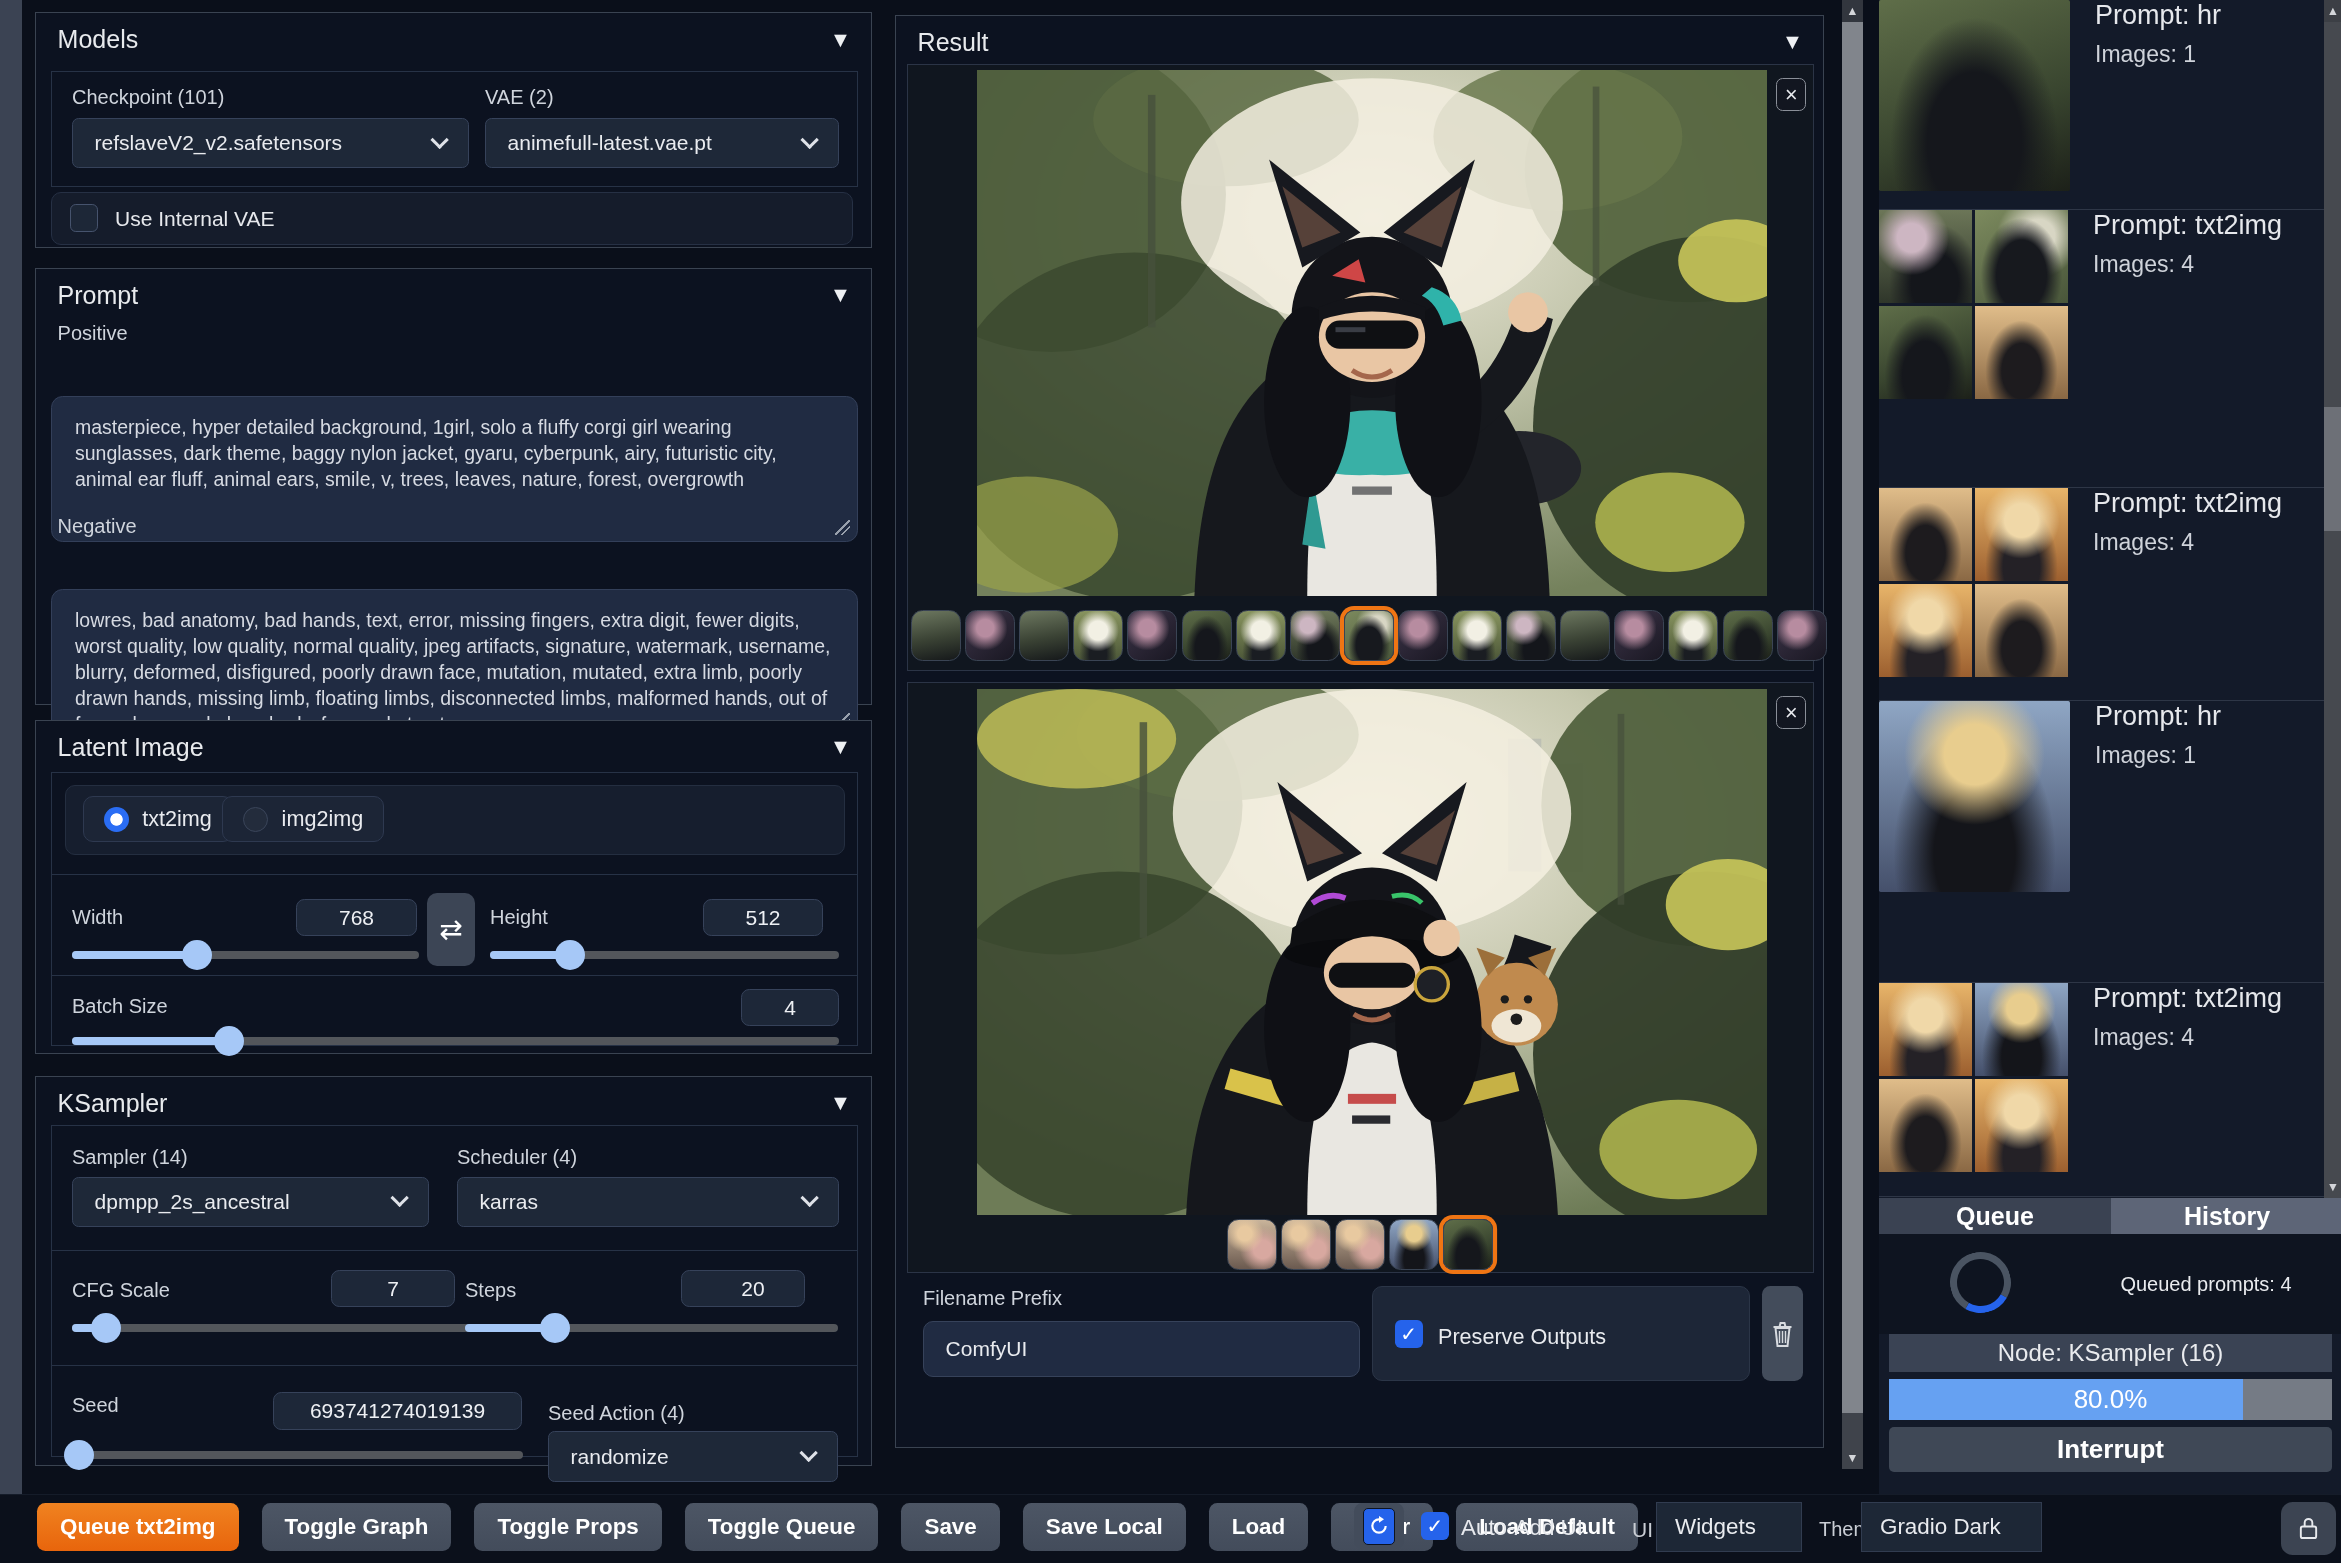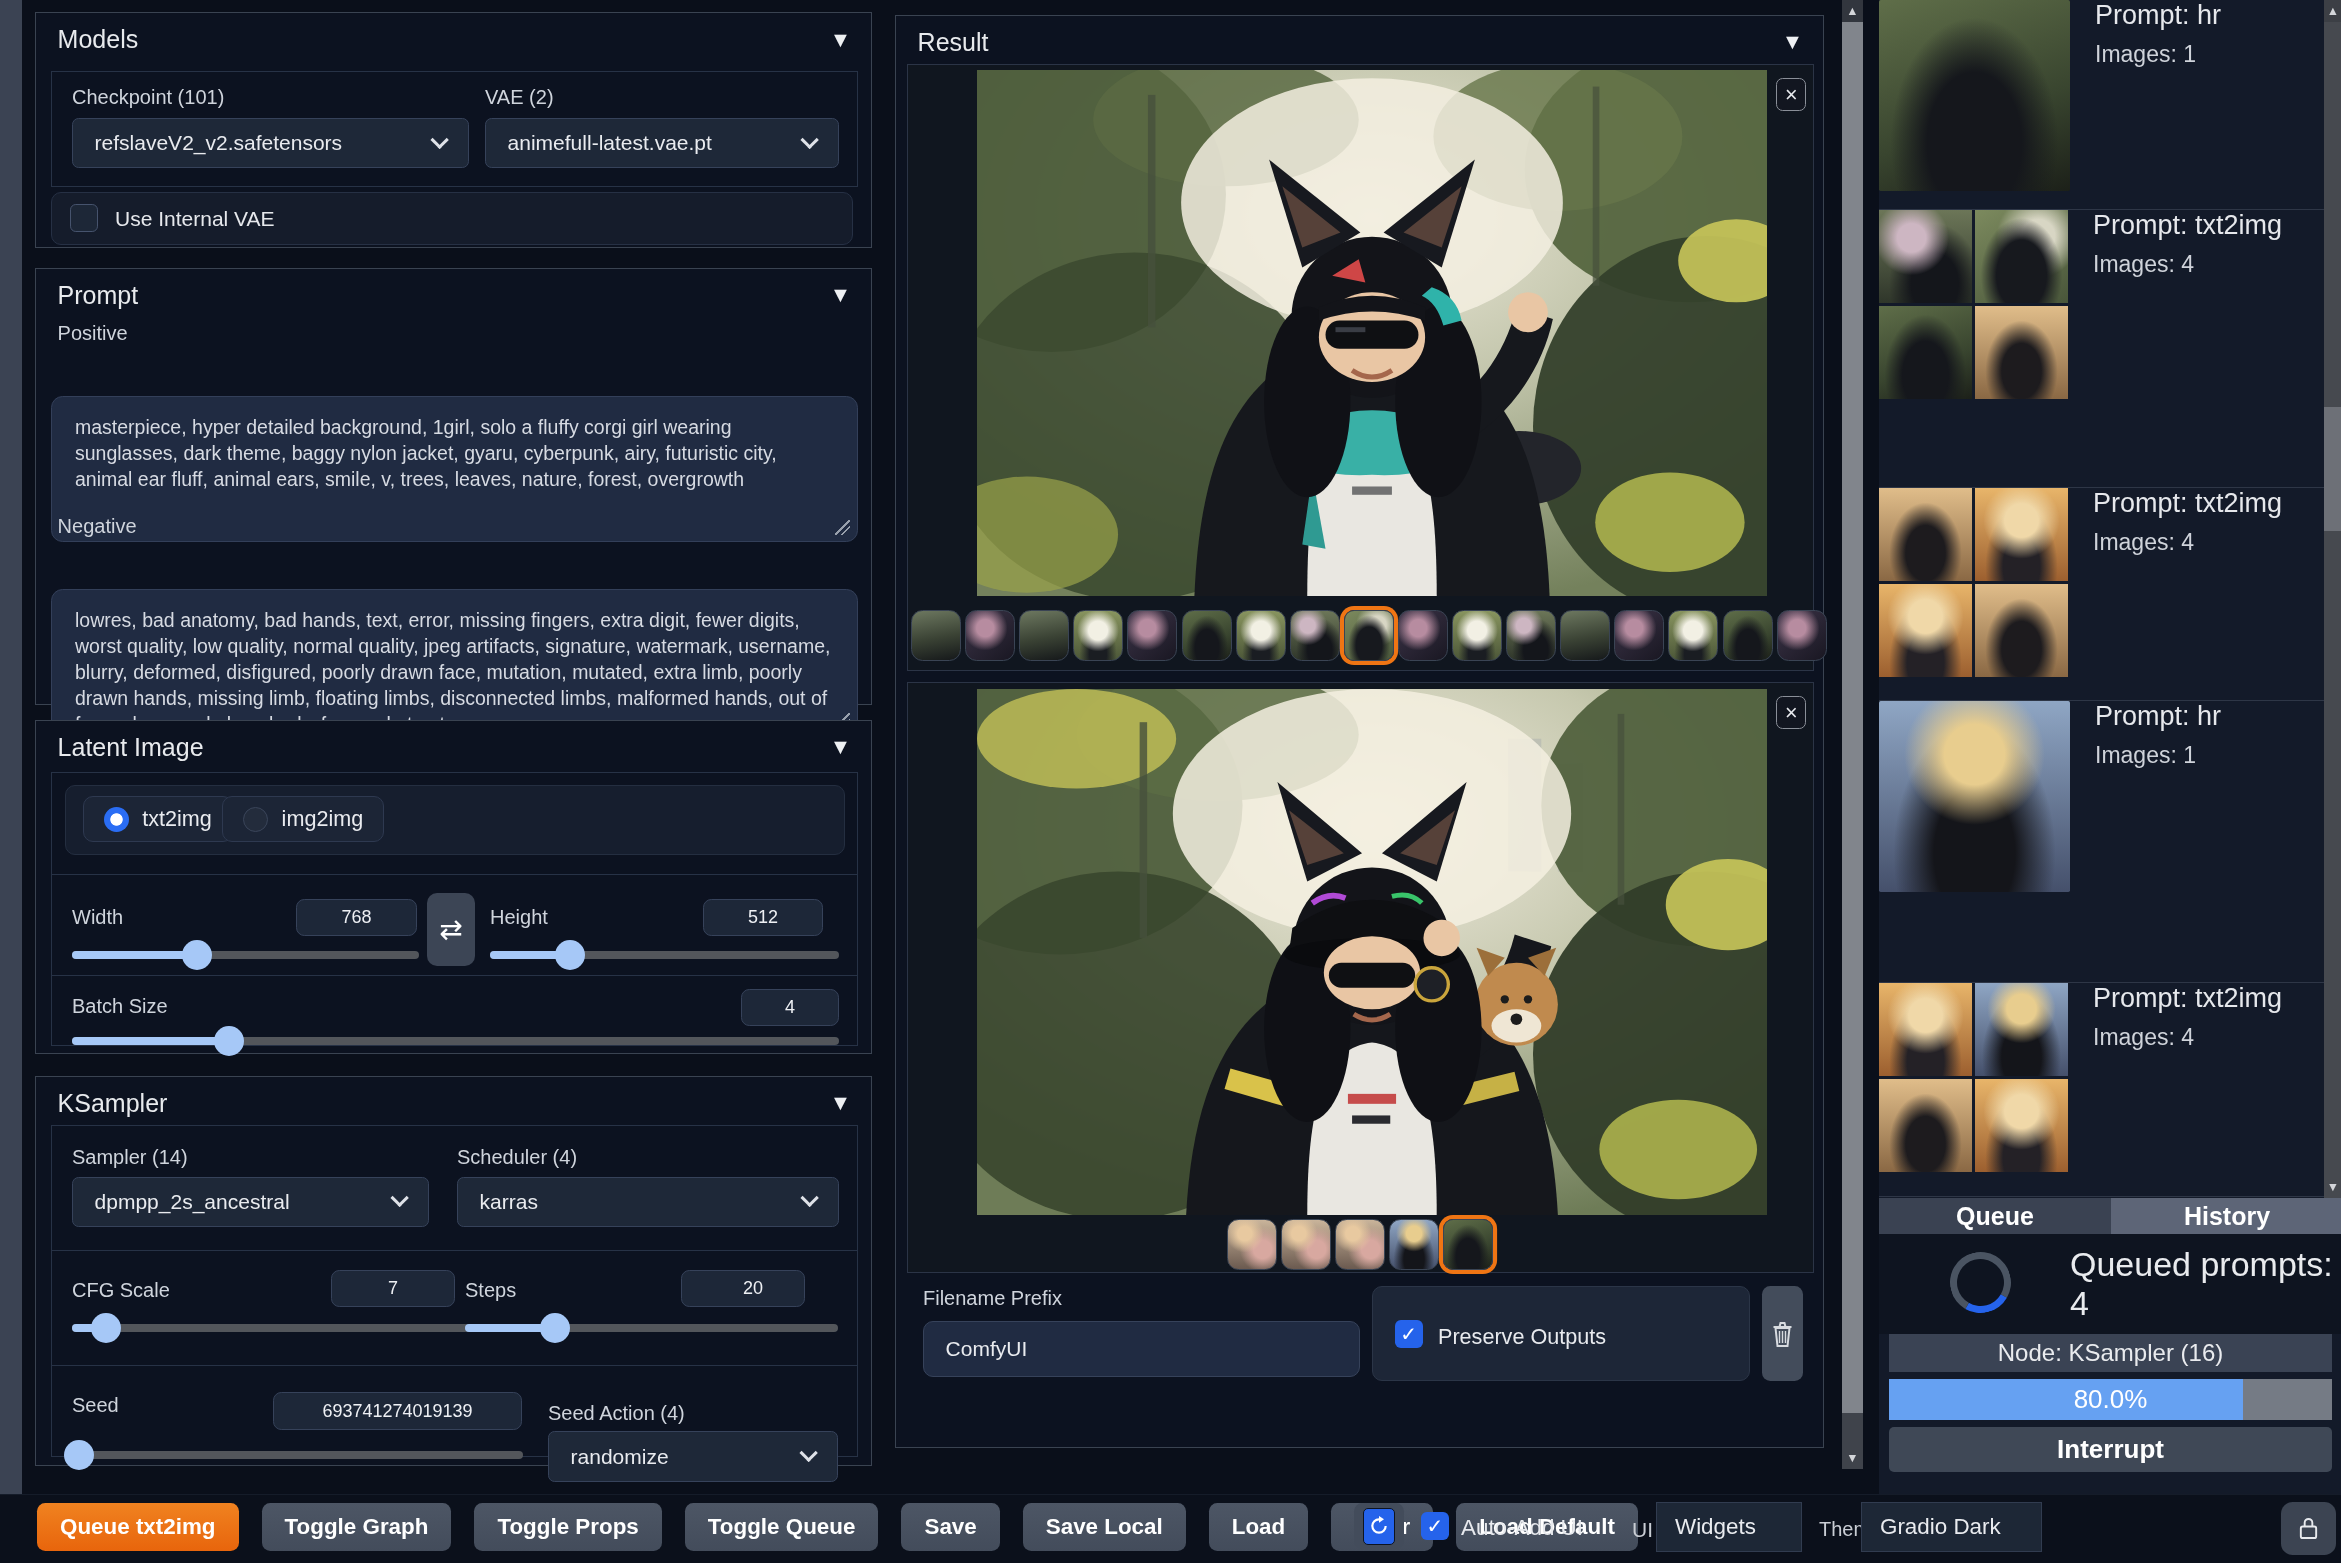--- a/index.html
+++ b/index.html
@@ -9,21 +9,21 @@
 
   
   .panel{position:absolute;background:#0c1220;border:0.8px solid #3a4351;}
   .ptitle{position:absolute;left:21.6px;top:11.6px;font-size:25px;color:#e8eaed;}
   .collapse{position:absolute;right:20px;top:13.3px;font-size:21.6px;color:#eef0f3;cursor:pointer;}
   .ibox{position:absolute;border:0.8px solid #273246;}
   .lbl{position:absolute;font-size:20px;color:#cfd4dc;white-space:nowrap;}
   .dd{position:absolute;background:#1e2838;border:0.8px solid #36425a;border-radius:6.6px;display:flex;align-items:center;padding:0 21.6px;font-size:21px;color:#e9ebef;cursor:pointer;}
   .dd .ddtext{flex:1;}
   .chev{width:13.3px;height:13.3px;border-right:3.3px solid #dfe2e8;border-bottom:3.3px solid #dfe2e8;transform:rotate(45deg) translate(-2.5px,-2.5px);}
-  .numbox{position:absolute;background:#1d2738;border:0.8px solid #36425a;border-radius:8.3px;display:flex;align-items:center;justify-content:center;font-size:18px;color:#eef0f4;}
+  .numbox{position:absolute;background:#1d2738;border:0.8px solid #36425a;border-radius:8.3px;display:flex;align-items:center;justify-content:center;font-size:21px;color:#eef0f4;}
   .slider{position:absolute;height:8.3px;border-radius:5px;background:#53565b;}
   .slider .fill{position:absolute;left:0;top:0;bottom:0;background:#a6c8f7;border-radius:5px;}
   .slider .knob{position:absolute;top:50%;width:30px;height:30px;border-radius:50%;background:#a6c8f7;transform:translate(-50%,-50%);cursor:pointer;}
   .cb{width:28px;height:28px;border-radius:5.8px;display:flex;align-items:center;justify-content:center;font-size:20px;color:#fff;cursor:pointer;flex:none;}
   .cb.on{background:#2563eb;}
   .cb.off{background:#1d2737;border:1.7px solid #46536d;}
   .textarea{position:absolute;background:#202b42;border:0.8px solid #333f59;border-radius:11.6px;padding:16.6px 23px;font-size:19.5px;line-height:26px;color:#d6dae2;overflow:hidden;margin-top:44px;}
   .rz{position:absolute;right:7.5px;bottom:5.8px;width:15px;height:15px;background:
       linear-gradient(135deg,transparent 0 46%,#98a0ac 46% 54%,transparent 54% 68%,#98a0ac 68% 76%,transparent 76%);}
   .btn{height:48px;display:flex;align-items:center;justify-content:center;padding:0 23px;border-radius:8.3px;
@@ -450,21 +450,21 @@
       <div class="sbtn" style="bottom:0;background:transparent;">▼</div>
     </div>
 
     <div class="abs" style="left:0;top:1198px;width:463px;height:37px;">
       <div class="tab" style="left:0;width:232px;background:#3a4252;">Queue</div>
       <div class="tab" style="left:232px;width:232px;background:#5d6577;">History</div>
     </div>
 
     <div class="abs" style="left:0;top:1234px;width:463px;height:100px;background:#0e1420;">
       <div class="spinner" style="left:71px;top:18px;"></div>
-      <div class="abs" style="left:191px;top:0;width:272px;height:100px;display:flex;align-items:center;justify-content:center;font-size:34px;color:#e9ebee;">Queued prompts: 4</div>
+      <div class="abs" style="left:191px;top:0;width:272px;height:100px;display:flex;align-items:center;justify-content:center;font-size:20px;color:#e9ebee;">Queued prompts: 4</div>
     </div>
     <div id="nodeBar" style="left:10px;top:1334px;width:443px;height:38px;">Node: KSampler (16)</div>
     <div id="pbar" style="left:10px;top:1379px;width:443px;height:41px;">
       <div id="pbarFill" style="width: 80%;"></div>
       <div id="pbarText">80.0%</div>
     </div>
     <div id="interruptBtn" style="left:10px;top:1427px;width:443px;height:45px;">Interrupt</div>
   </div>
 
   <div id="bottomBar">

